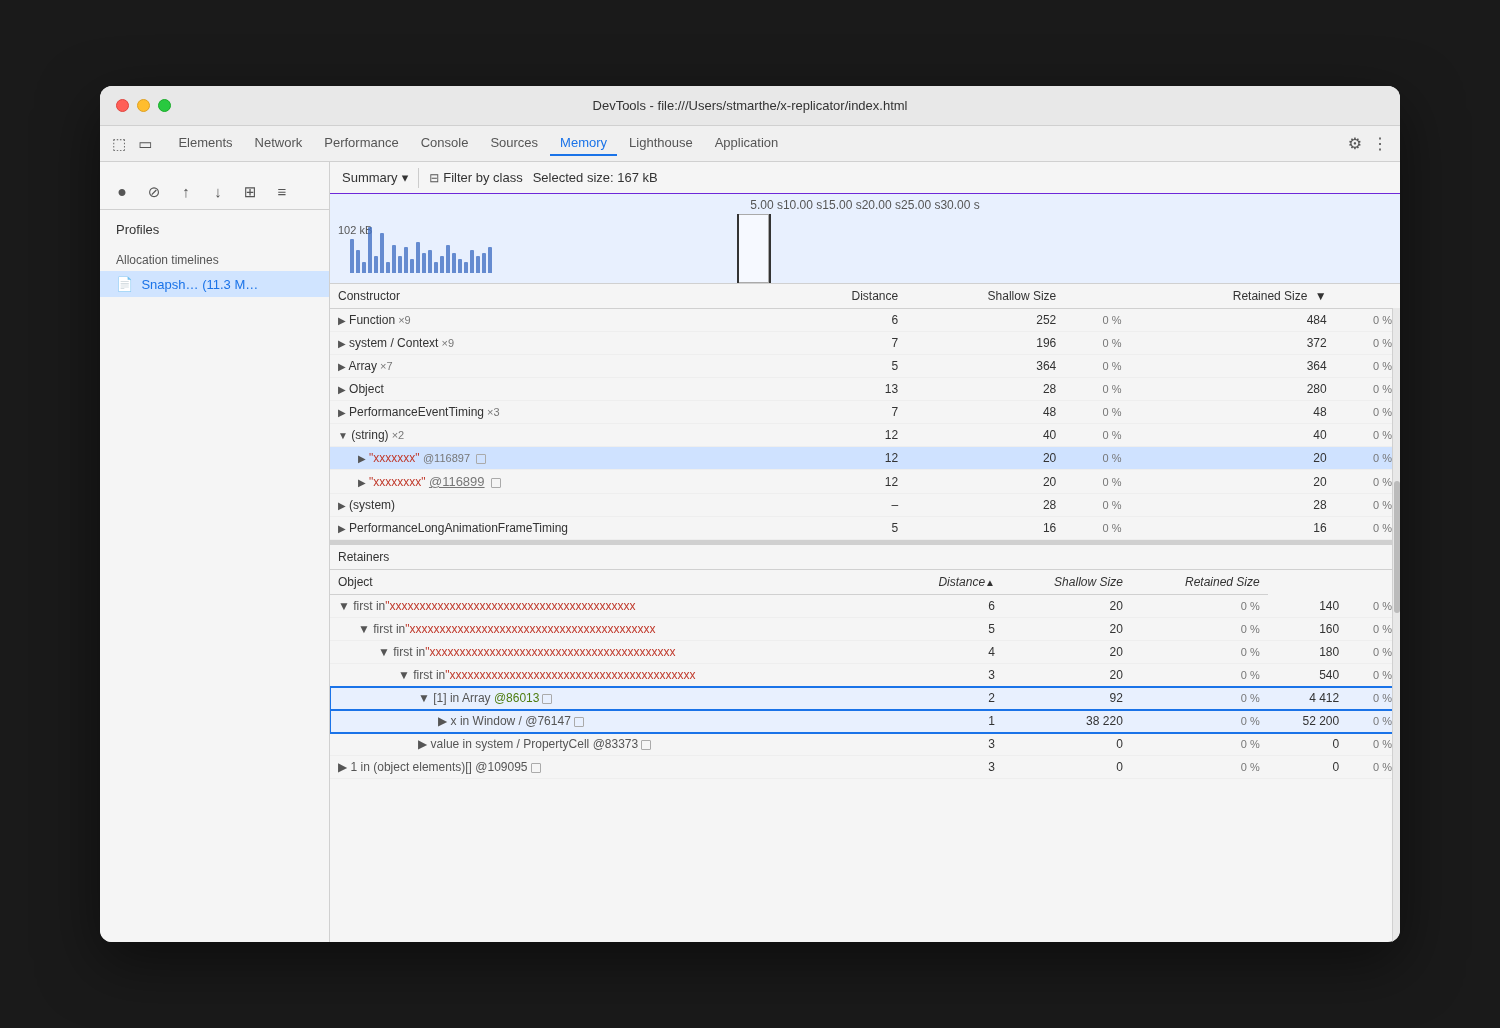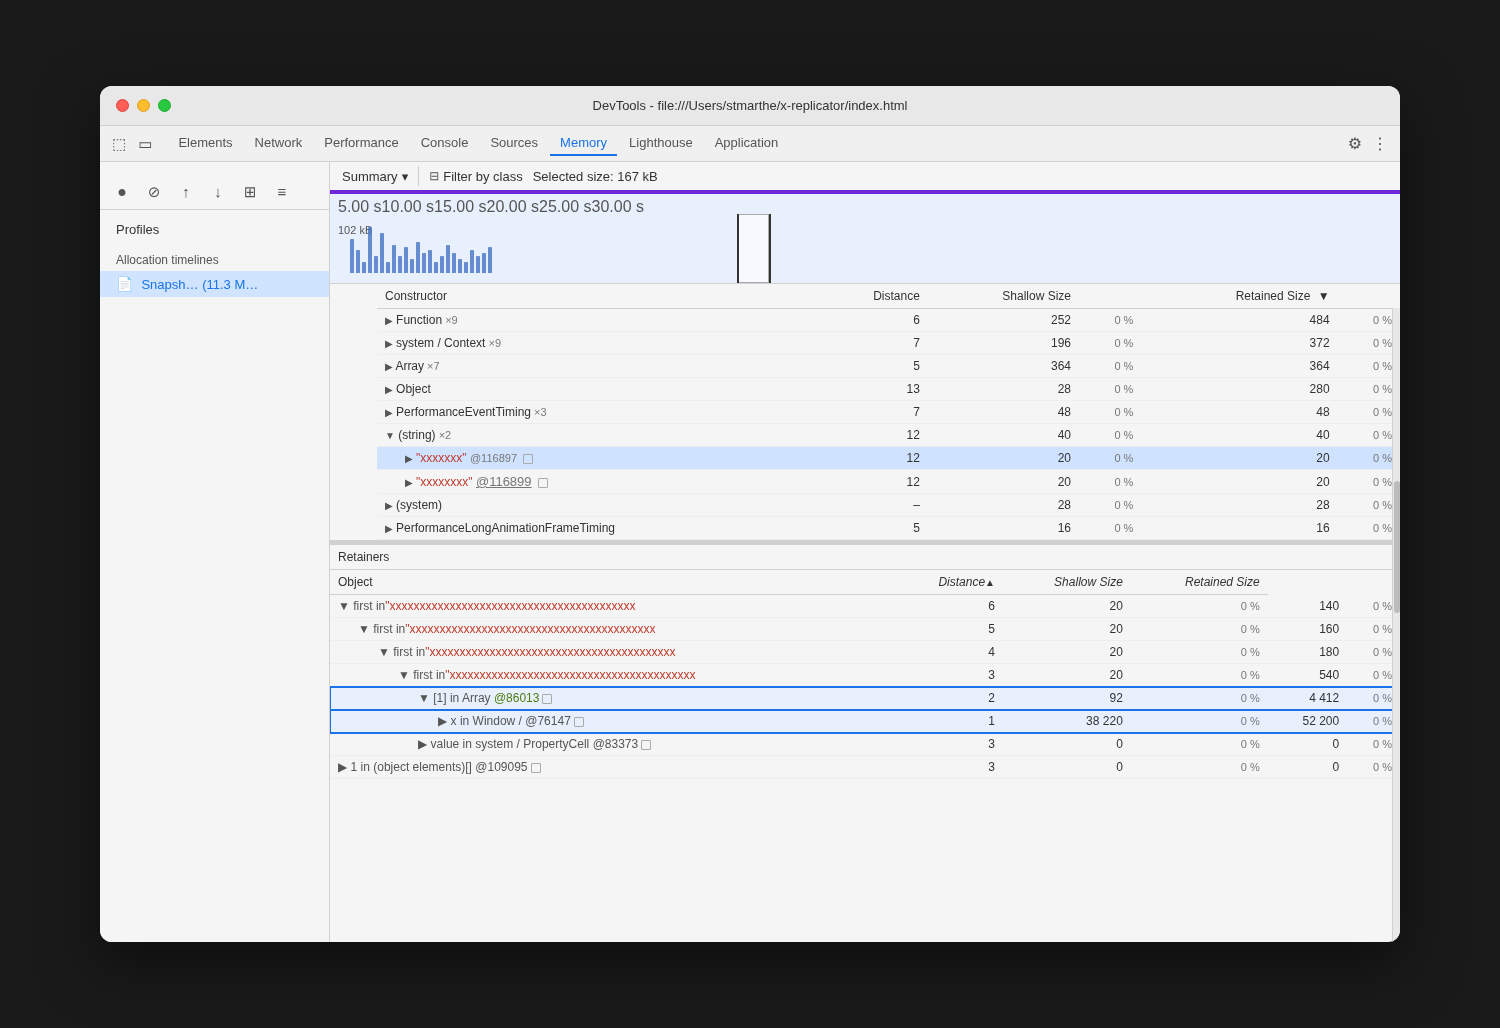--- a/index.html
+++ b/index.html
@@ -170,21 +170,21 @@
     
     .right-panel {
       flex: 1;
       display: flex;
       flex-direction: column;
       overflow: hidden;
     }
     
     .memory-toolbar {
       background: #f5f5f5;
-      border-bottom: 4px solid #6d28d9;
+      border-bottom: 1px solid #6d28d9;
       display: flex;
       align-items: center;
       padding: 0 12px;
       height: 32px;
       gap: 10px;
     }
     .summary-dropdown {
       display: flex;
       align-items: center;
       gap: 4px;
@@ -211,23 +211,23 @@
     
     .timeline-area {
       background: #e8f0fe;
       height: 90px;
       position: relative;
       border-bottom: 1px solid #d0d0d0;
       overflow: hidden;
     }
     .timeline-labels {
       display: flex;
-      justify-content: flex-start;
+      justify-content: center;
       padding: 4px 8px 0;
-      font-size: 16px;
+      font-size: 12px;
       color: #555;
       position: absolute;
       top: 0;
       left: 0;
       right: 0;
     }
     .timeline-y-label {
       position: absolute;
       left: 8px;
       top: 30px;
@@ -443,21 +443,21 @@
             <div class="timeline-bar" style="height: 45%;"></div>
           </div>
 
         <div class="timeline-selection" style="left: 38%; width: 3%;"></div>
         <div class="timeline-cursor" style="left: 38%;"></div>
         <div class="timeline-cursor" style="left: 41%;"></div>
       </div>
 
       <div style="flex:1; overflow:auto; display:flex; flex-direction:column; position:relative;">
 
-        <div style="overflow:auto; flex: 0 0 auto; margin-left: 47px;">
+        <div style="overflow:auto; flex: 0 0 auto;">
           <table class="data-table">
             <thead>
               <tr>
                 <th>Constructor</th>
                 <th class="right">Distance</th>
                 <th class="right">Shallow Size</th>
                 <th class="right"></th>
                 <th class="right" style="cursor:pointer;">Retained Size <span class="sort-arrow">▼</span></th>
                 <th class="right"></th>
               </tr>

